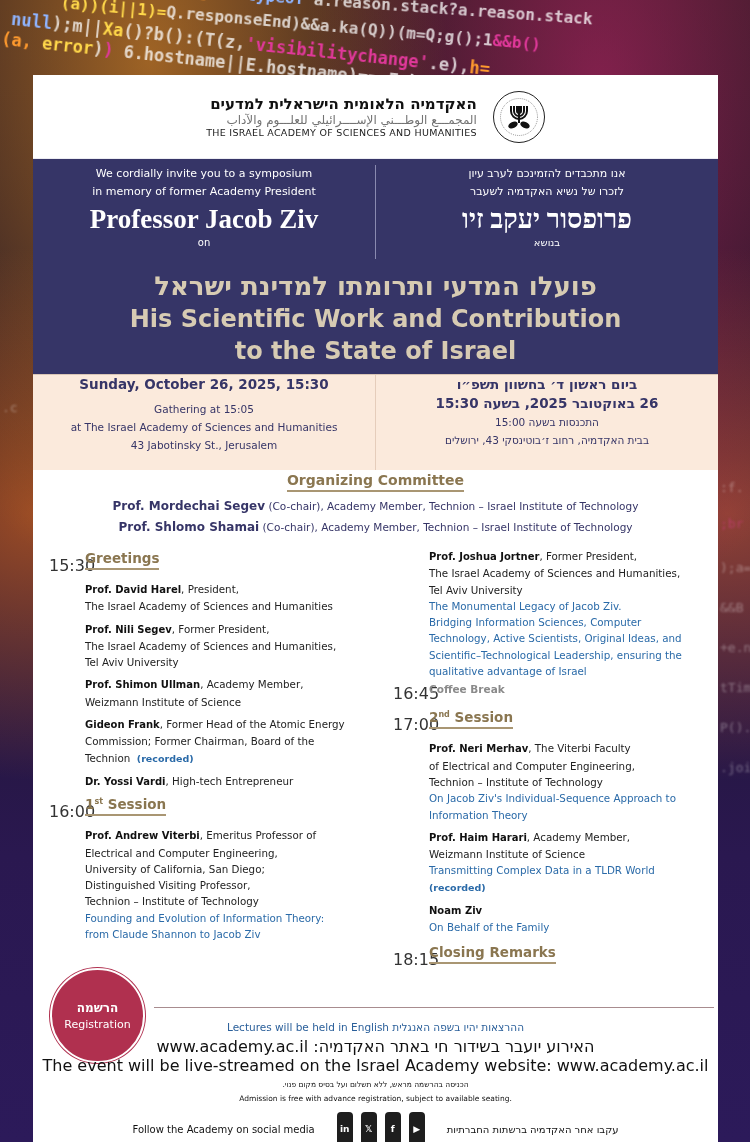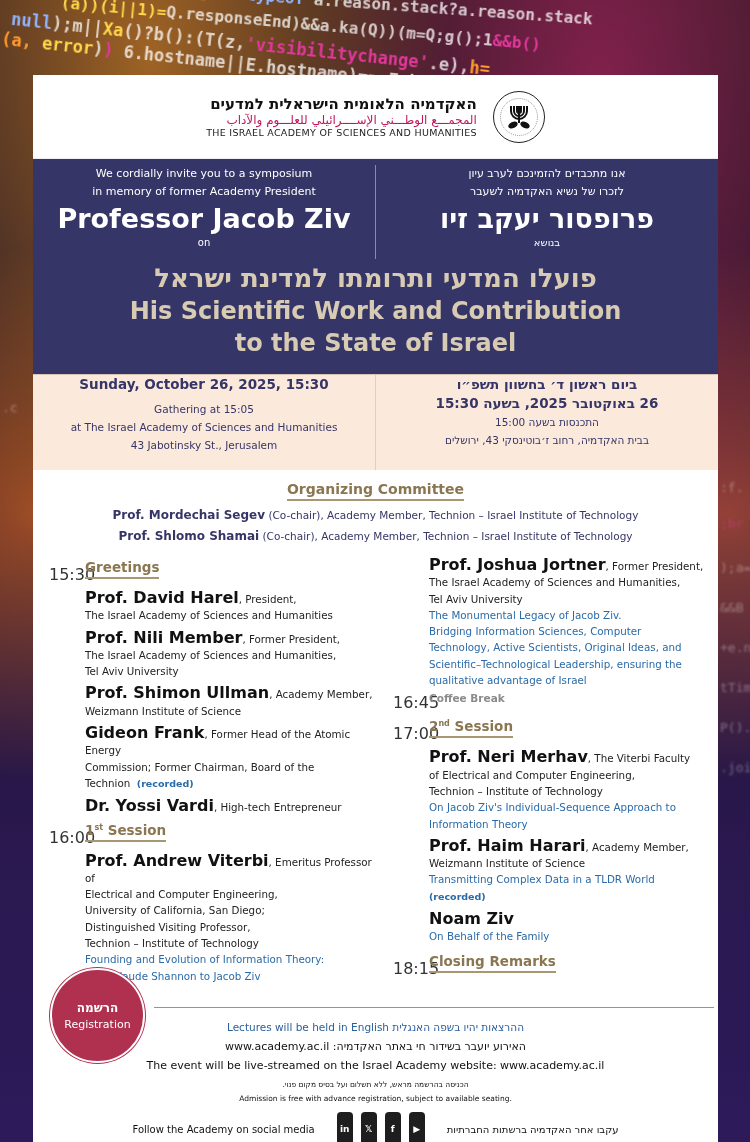--- a/index.html
+++ b/index.html
@@ -40,94 +40,94 @@
       position: absolute; left: 33px; top: 75px; width: 685px; height: 1067px;
       background: #ffffff;
     }
     
     .logo-bar {
       height: 84px; display: flex; justify-content: center; align-items: center; gap: 16px;
       background: #ffffff; border-bottom: 1px solid #ececf2;
     }
     .logo-text { text-align: right; line-height: 1.2; }
     .logo-he { font-size: 15px; font-weight: bold; color: #111; direction: rtl; }
-    .logo-ar { font-size: 12px; color: #be185d; direction: rtl; }
+    .logo-ar { font-size: 12px; color: #737373; direction: rtl; }
     .logo-en { font-size: 9.5px; color: #222; letter-spacing: 0.3px; }
     .emblem {
       width: 52px; height: 52px; border-radius: 50%; border: 1px solid #222;
       display: flex; align-items: center; justify-content: center;
     }
 
     
     .navy {
       background: #363567; color: #fff; height: 215px; position: relative;
     }
     .invite-cols { display: flex; height: 100px; padding-top: 6px; }
     .invite-col { flex: 1; text-align: center; }
     .invite-col.left { border-right: 1px solid #8a8ab0; }
     .invite-col .sm { font-size: 11px; line-height: 18px; }
-    .invite-col .big { font-size: 27px; font-weight: bold; line-height: 34px; margin-top: 1px; }
+    .invite-col .big { font-size: 27px; font-weight: bold; line-height: 34px; margin-top: 1px; font-family: Liberation Serif, serif; }
     .invite-col .on { font-size: 10px; line-height: 14px; }
     .rtl { direction: rtl; }
-    .topic { text-align: center; color: #d7cbb3; font-weight: bold; padding-top: 2px; }
+    .topic { text-align: center; color: #d7cbb3; font-weight: bold; padding-top: 2px; margin-top: 8px; }
     .topic .he { font-size: 26px; line-height: 34px; direction: rtl; }
     .topic .en { font-size: 24px; line-height: 32px; }
 
     
     .date-sec {
       background: #fbeadc; display: flex; height: 96px; border-top: 1px solid #d9c5b5;
     }
     .date-col { flex: 1; text-align: center; color: #363567; }
     .date-col.left { border-right: 1px solid #e5cdbb; }
     .date-col .hd { font-size: 13.5px; font-weight: bold; line-height: 19px; }
     .date-col .ln { font-size: 10.5px; line-height: 18px; margin-top: 0; color: #363567; }
     .date-col .gap { height: 6px; }
 
     
-    .committee { text-align: center; padding-top: 9px; }
+    .committee { text-align: center; padding-top: 0; }
     .sec-title {
       display: inline-block; color: #8a7650; font-weight: bold; font-size: 14px;
       padding-bottom: 2px; border-bottom: 2px solid #a99673;
     }
     .comm-line { font-size: 10.5px; color: #363567; line-height: 21px; }
     .comm-line b { font-size: 12px; }
 
     
     .program { position: relative; height: 440px; }
     .col-l { position: absolute; left: 16px; top: 12px; width: 330px; }
     .col-r { position: absolute; left: 360px; top: 10px; width: 320px; }
     .slot { display: flex; align-items: flex-start; }
     .time { width: 36px; font-size: 16px; color: #333; padding-top: 6px; }
     .stitle {
       color: #8a7650; font-weight: bold; font-size: 13.5px; display: inline-block;
       border-bottom: 2px solid #a99673; padding-bottom: 2px;
     }
     .stitle sup { font-size: 8px; }
     .speaker { margin-left: 36px; margin-top: 6px; font-size: 10.3px; line-height: 16.3px; color: #222; }
-    .speaker b { color: #111; font-size: 16px; }
+    .speaker b { color: #111; font-size: 10px; }
     .talk { color: #2a6aa8; }
     .rec { color: #2a6aa8; font-weight: bold; font-size: 9.5px; }
     .coffee { color: #8a8a8a; font-weight: bold; font-size: 10.5px; }
 
     
     .footer { position: absolute; left: 0; top: 890px; width: 685px; height: 177px; }
     .reg-btn {
       position: absolute; left: 17px; top: 3px; width: 95px; height: 95px; border-radius: 50%;
       background: #b0304f; border: 2px solid #ffffff; box-shadow: 0 0 0 1px #b0304f;
       color: #fff; text-align: center; display: flex; flex-direction: column; justify-content: center;
       cursor: pointer;
     }
     .reg-btn .he { font-size: 12px; font-weight: bold; direction: rtl; line-height: 18px; }
     .reg-btn .en { font-size: 11px; font-weight: normal; line-height: 16px; }
     .divider {
       position: absolute; left: 121px; top: 42px; width: 560px; height: 1px; background: #a88c8f;
     }
     .f-lines { position: absolute; left: 0; top: 52px; width: 685px; text-align: center; }
     .f-blue { color: #2a5f9a; font-size: 10.5px; line-height: 20px; }
-    .f-dark { color: #111; font-size: 11px; line-height: 19px; }
+    .f-dark { color: #111; font-size: 16px; line-height: 19px; }
     .f-tiny { color: #111; font-size: 7.5px; line-height: 14px; }
     .social {
       display: flex; justify-content: center; align-items: center; gap: 8px;
       margin-top: 6px; font-size: 10px; color: #111;
     }
     .sicon {
       width: 16px; height: 34px; border-radius: 4px; background: #1e1e1e; color: #fff;
       display: inline-flex; align-items: center; justify-content: center; font-size: 9px; font-weight: bold;
       cursor: pointer;
     }
@@ -224,21 +224,21 @@
     <div class="col-l">
       <div class="slot">
         <div class="time">15:30</div>
         <div class="stitle">Greetings</div>
       </div>
       <div class="speaker">
         <b>Prof. David Harel</b><span>, President,</span><br>
         <span>The Israel Academy of Sciences and Humanities</span>
       </div>
       <div class="speaker">
-        <b>Prof. Nili Member</b><span>, Former President,</span><br>
+        <b>Prof. Nili Segev</b><span>, Former President,</span><br>
         <span>The Israel Academy of Sciences and Humanities,</span><br>
         <span>Tel Aviv University</span>
       </div>
       <div class="speaker">
         <b>Prof. Shimon Ullman</b><span>, Academy Member,</span><br>
         <span>Weizmann Institute of Science</span>
       </div>
       <div class="speaker">
         <b>Gideon Frank</b><span>, Former Head of the Atomic Energy</span><br>
         <span>Commission; Former Chairman, Board of the</span><br>

